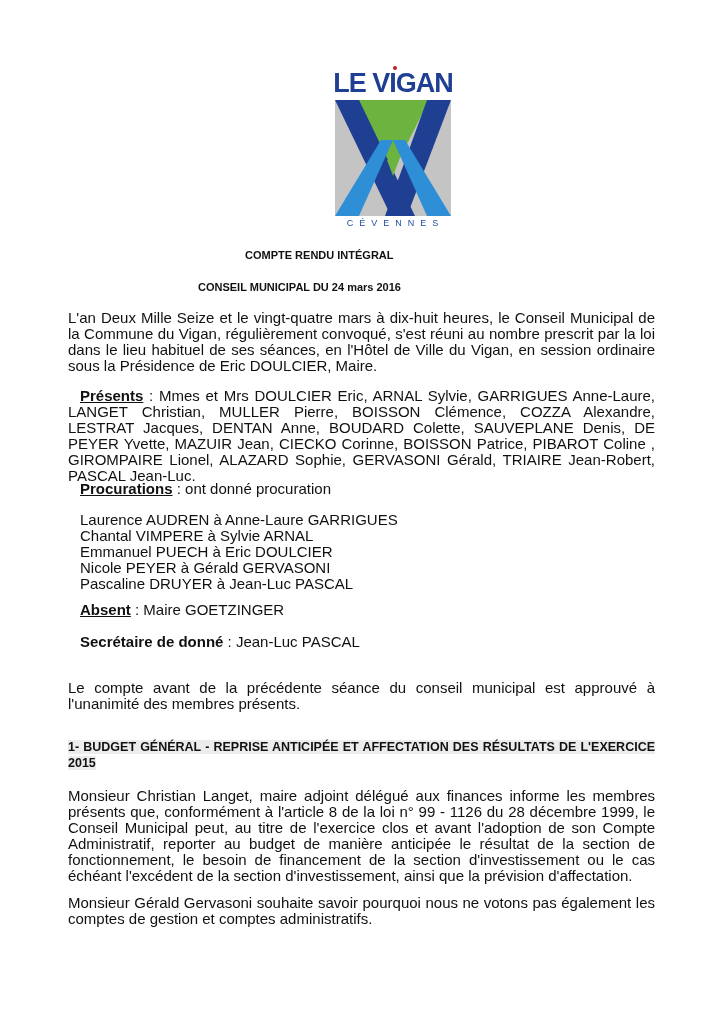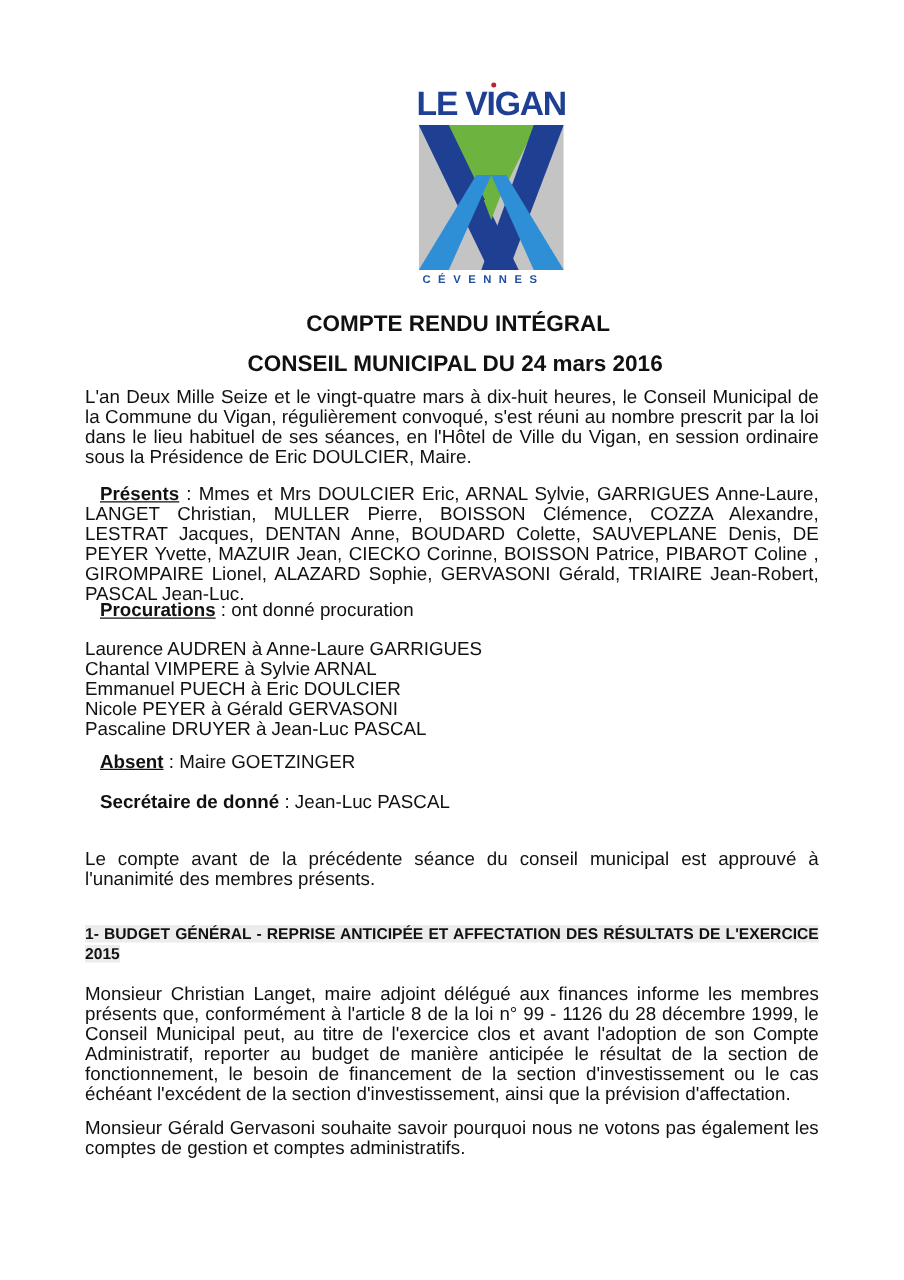--- a/index.html
+++ b/index.html
@@ -4,37 +4,37 @@
 <style>
   html, body { margin: 0; padding: 0; background: #ffffff; }
   body { width: 723px; height: 1024px; position: relative; overflow: hidden;
          font-family: "Liberation Sans", sans-serif; color: #111; }
   .logo { position: absolute; left: 301px; top: 66px; width: 120px; height: 170px; margin-left: 32px; }
   .logo-title { position: absolute; left: 0; top: 2px; width: 120px; text-align: center;
                 font-family: "Liberation Sans", sans-serif; font-weight: bold; font-size: 27px;
                 letter-spacing: -1px; color: #1f3f92; line-height: 30px; }
   .logo-dot { position: absolute; left: 60px; top: 0; width: 4px; height: 4px; border-radius: 50%; background: #c0202a; }
   .logo-svg { position: absolute; left: 2px; top: 34px; }
-  .logo-sub { position: absolute; left: 0; top: 152px; width: 120px; 
-              font-weight: bold; font-size: 9px; letter-spacing: 6px; color: #1f4fa0; padding-left: 5px; box-sizing: border-box; }
+  .logo-sub { position: absolute; left: 0; top: 152px; width: 120px; text-align: center;
+              font-weight: normal; font-size: 9px; letter-spacing: 6px; color: #1f4fa0; padding-left: 5px; box-sizing: border-box; }
 
-  .title { position: absolute; font-weight: bold; font-size: 18px; }
+  .title { position: absolute; font-weight: bold; font-size: 11px; }
   .t1 { left: 245px; top: 249px; }
   .t2 { left: 198px; top: 281px; }
 
   .p { position: absolute; left: 68px; width: 587px; font-size: 15px; line-height: 16px;
        text-align: justify; text-align-last: left; }
   .lbl { font-weight: bold; padding-left: 12px; }
   .u { text-decoration: underline; }
 
   .heading { position: absolute; left: 68px; width: 587px; top: 739px; font-weight: bold;
              font-size: 12.5px; line-height: 16px; text-align: justify; text-align-last: left; }
   .heading span.hl { background: #ececec; }
 
-  .lines div { white-space: nowrap; }
+  .lines div { white-space: nowrap; margin-left: 12px; }
 </style>
 </head>
 <body>
 
 <div class="logo">
   <div class="logo-dot"></div>
   <div class="logo-title">LE VIGAN</div>
   <svg class="logo-svg" width="116" height="116" viewBox="0 0 116 116">
     <rect x="0" y="0" width="116" height="116" fill="#c4c4c4"></rect>
     <polygon points="22,0 94,0 58,72" fill="#6cb33f"></polygon>

